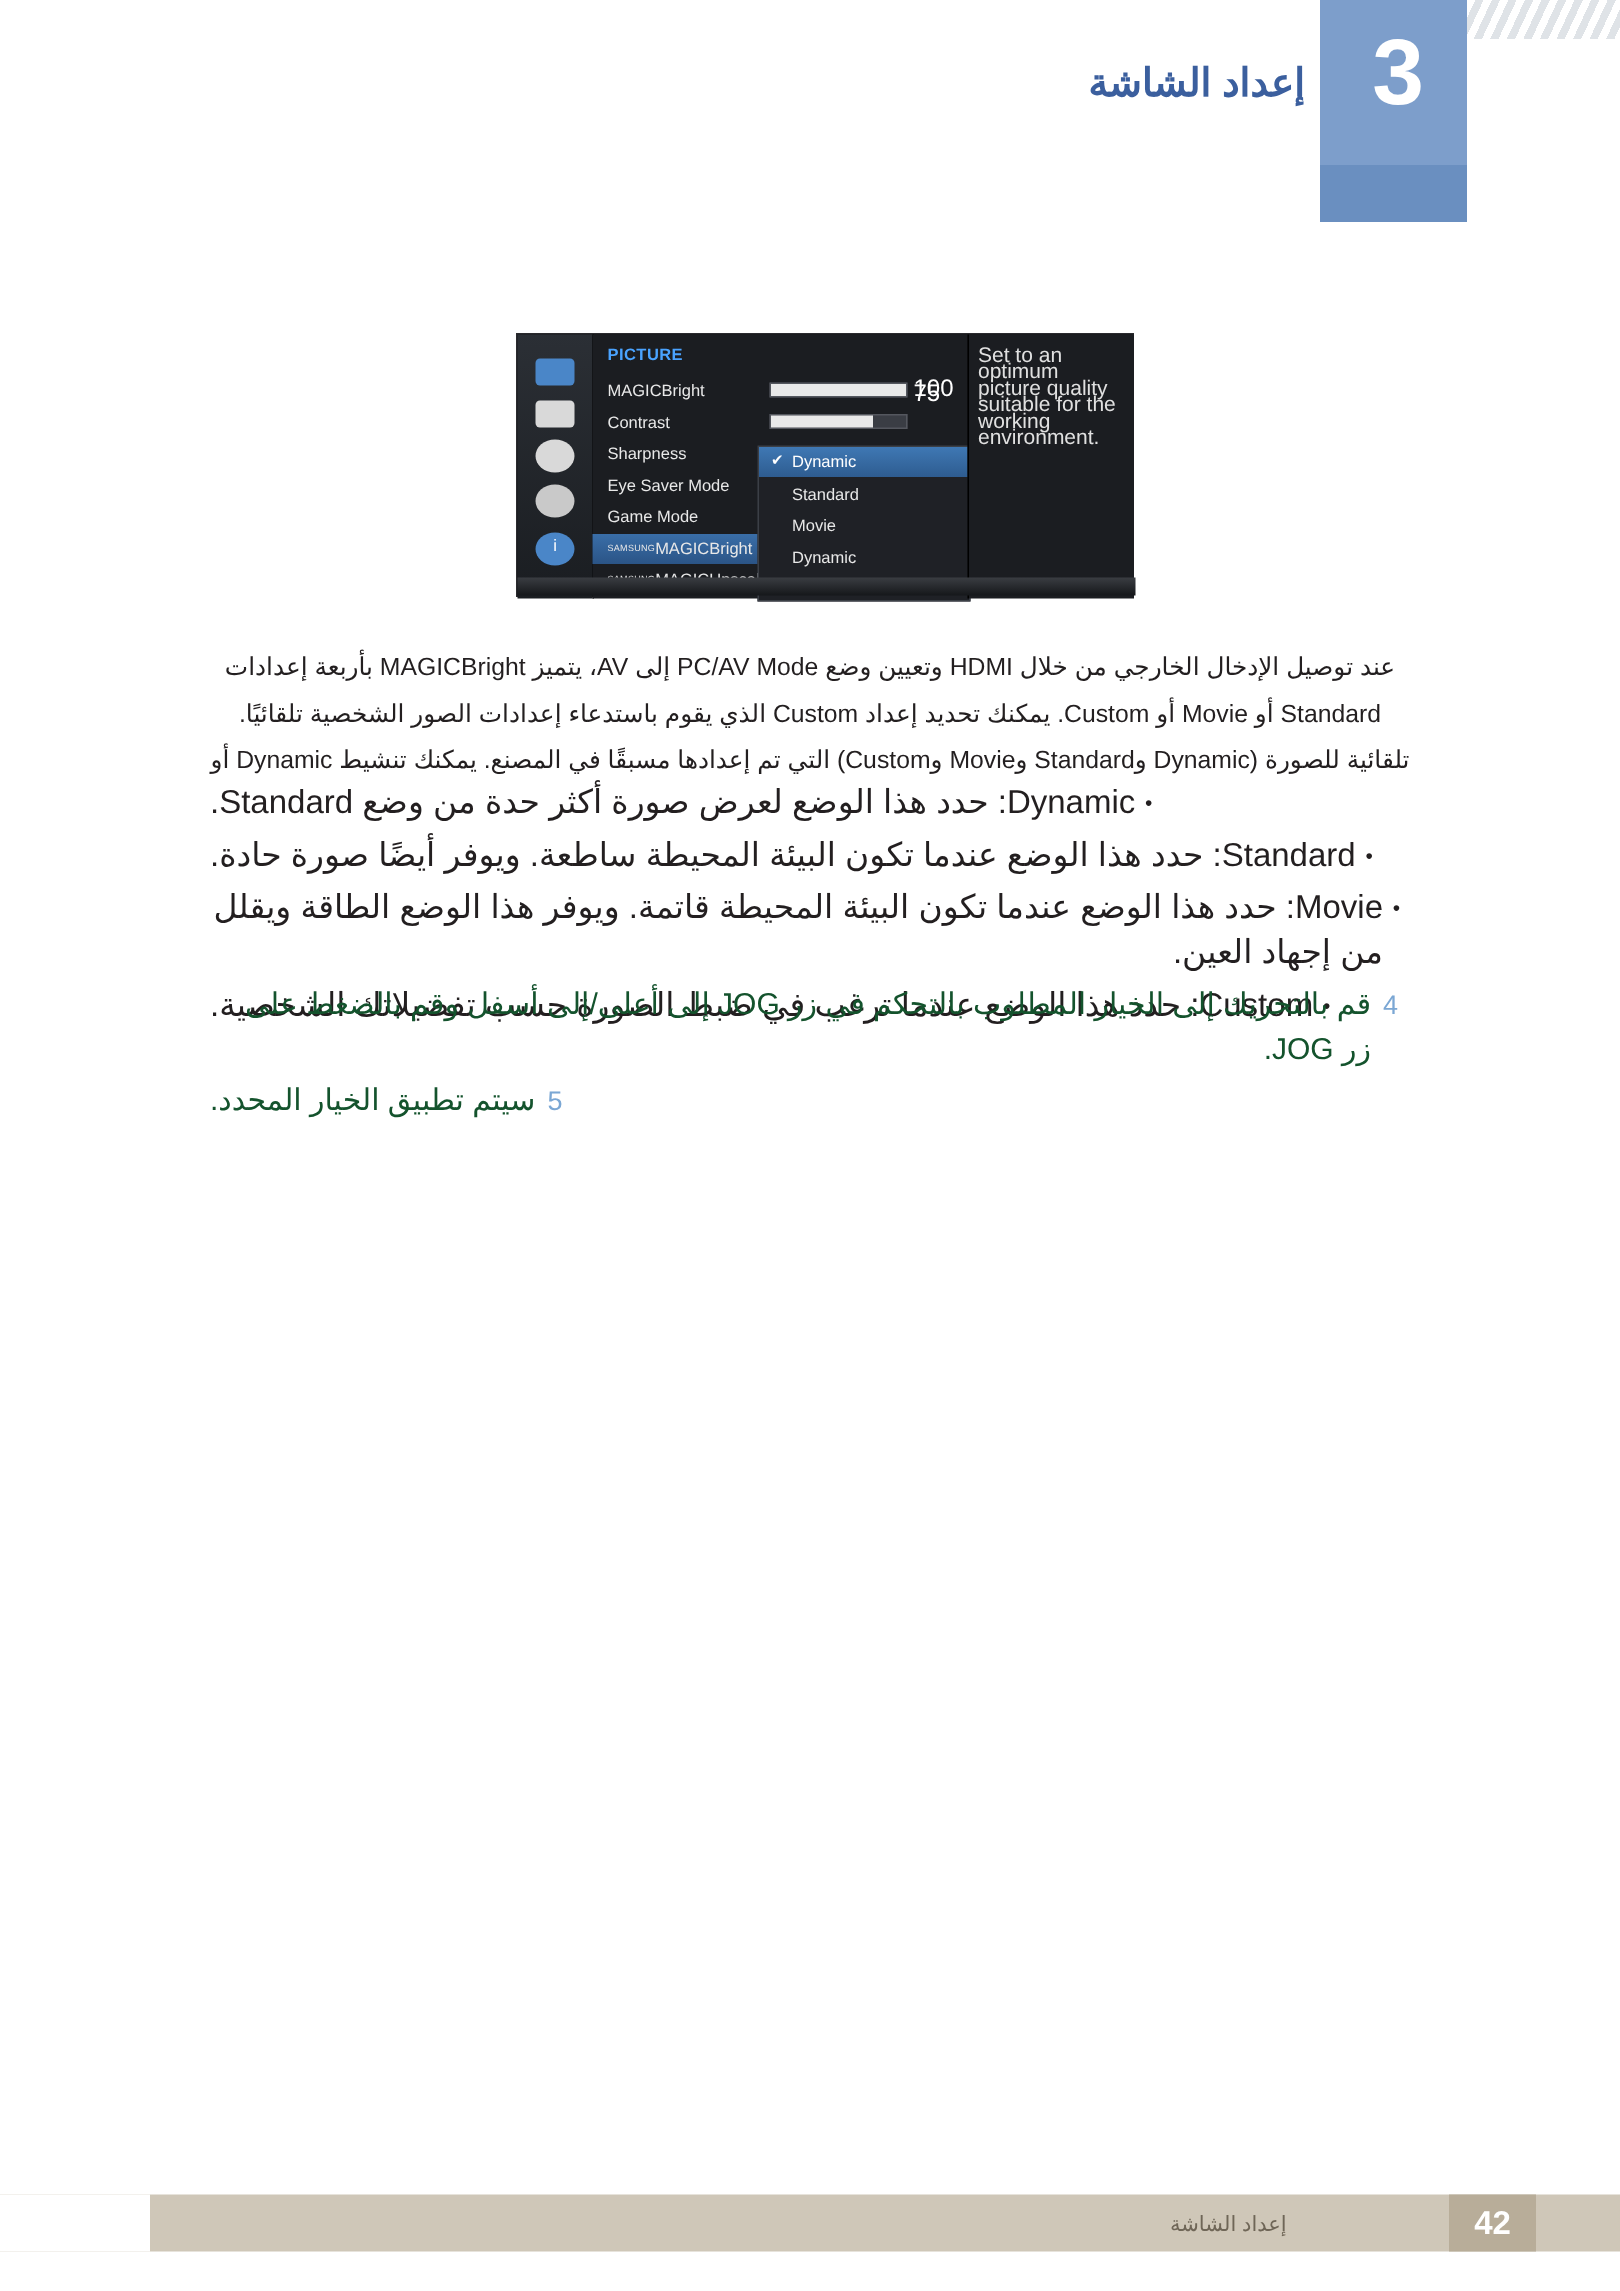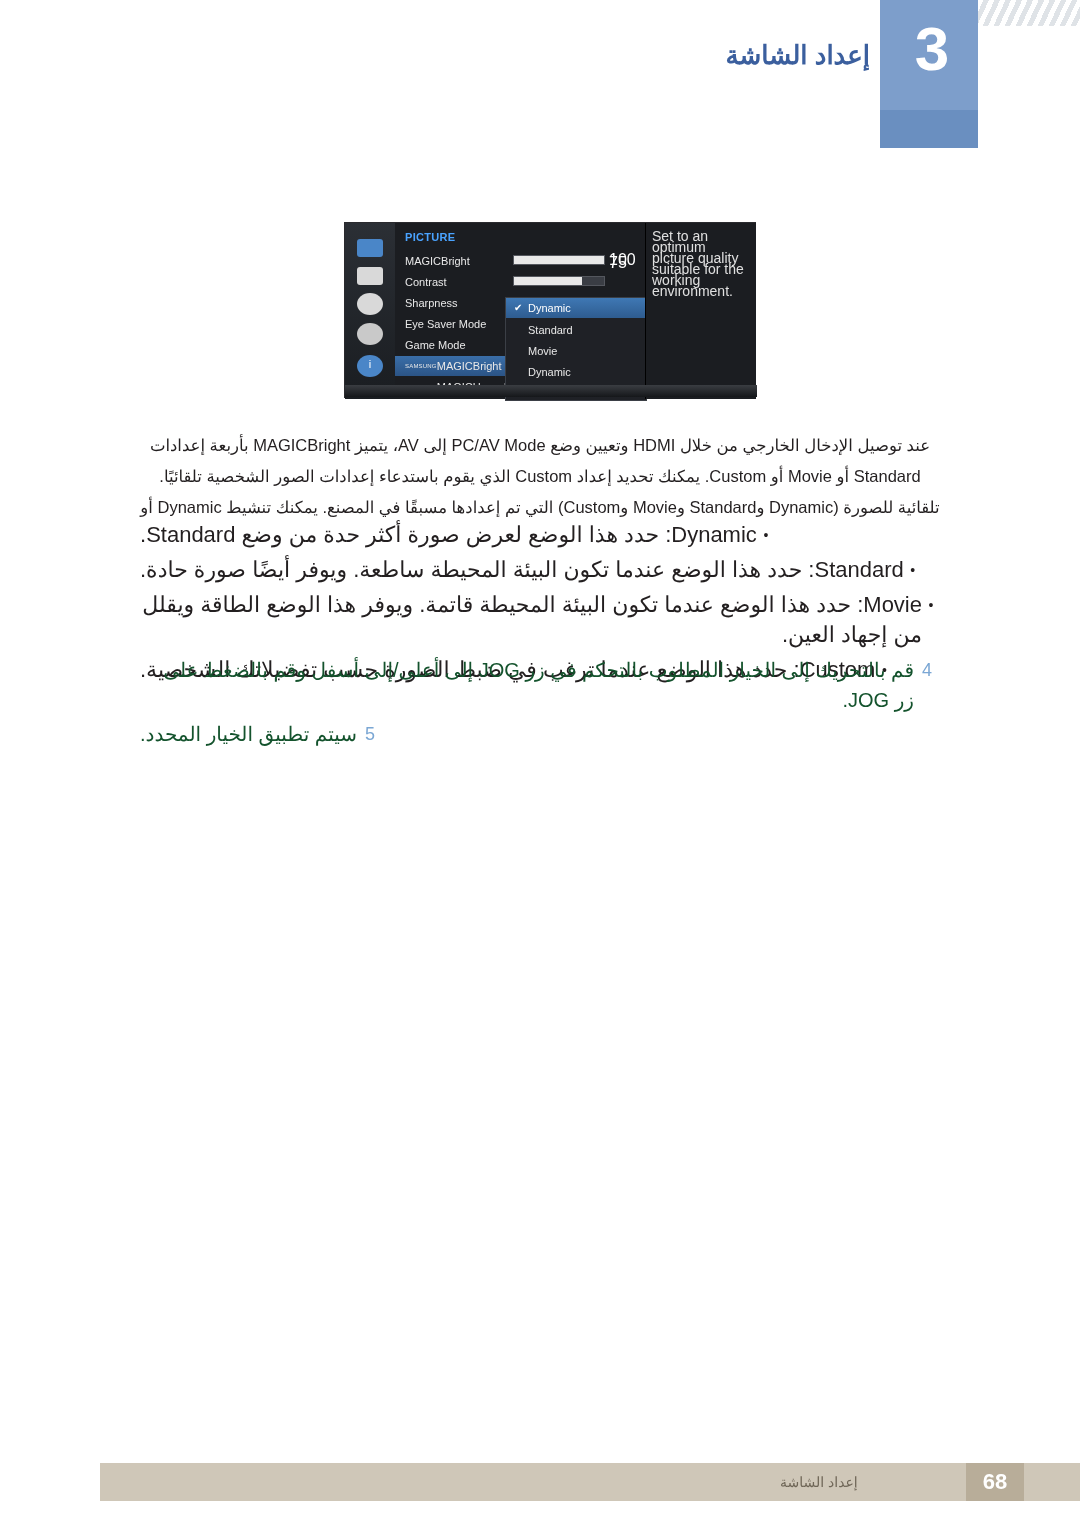--- a/index.html
+++ b/index.html
@@ -297,13 +297,13 @@
   </div>
   <div class="step-row">
     <div class="step-num">5</div>
     <div class="step-text">سيتم تطبيق الخيار المحدد.</div>
   </div>
 </div>
 
 <div class="footer-band"></div>
 <div class="footer-white"></div>
 <div class="footer-text">إعداد الشاشة</div>
-<div class="footer-num">68</div>
+<div class="footer-num">42</div>
 
 </body></html>

